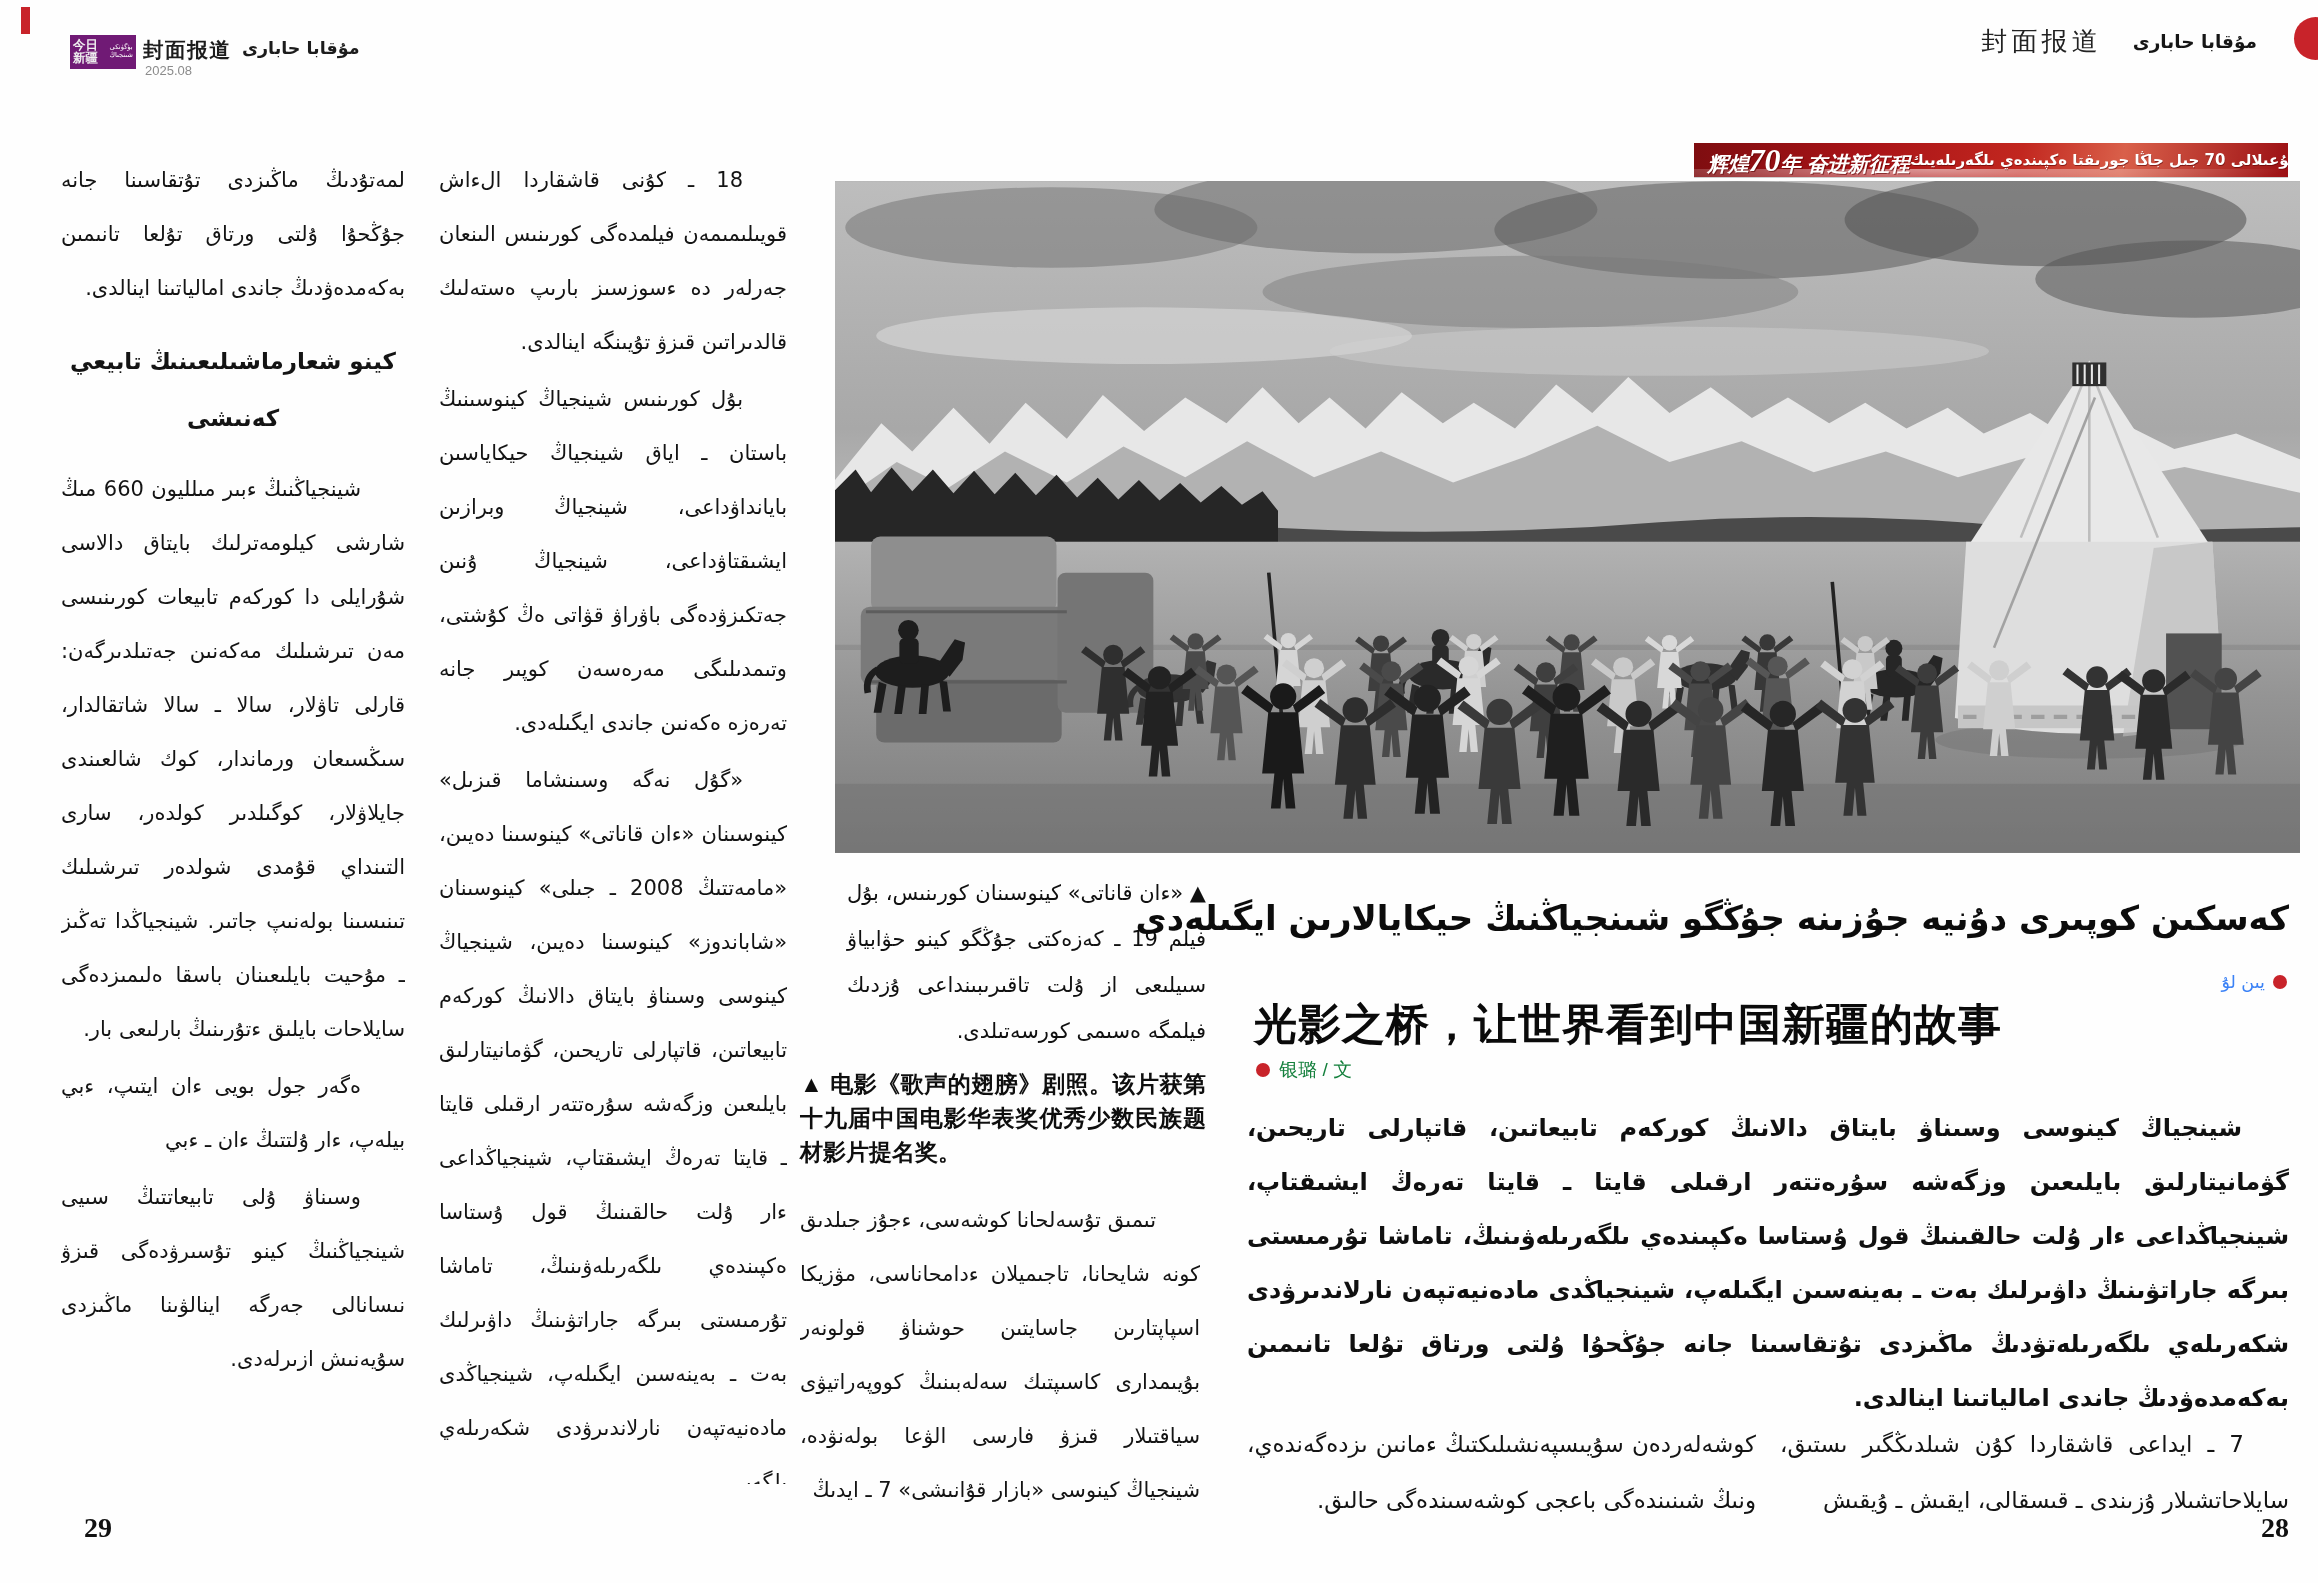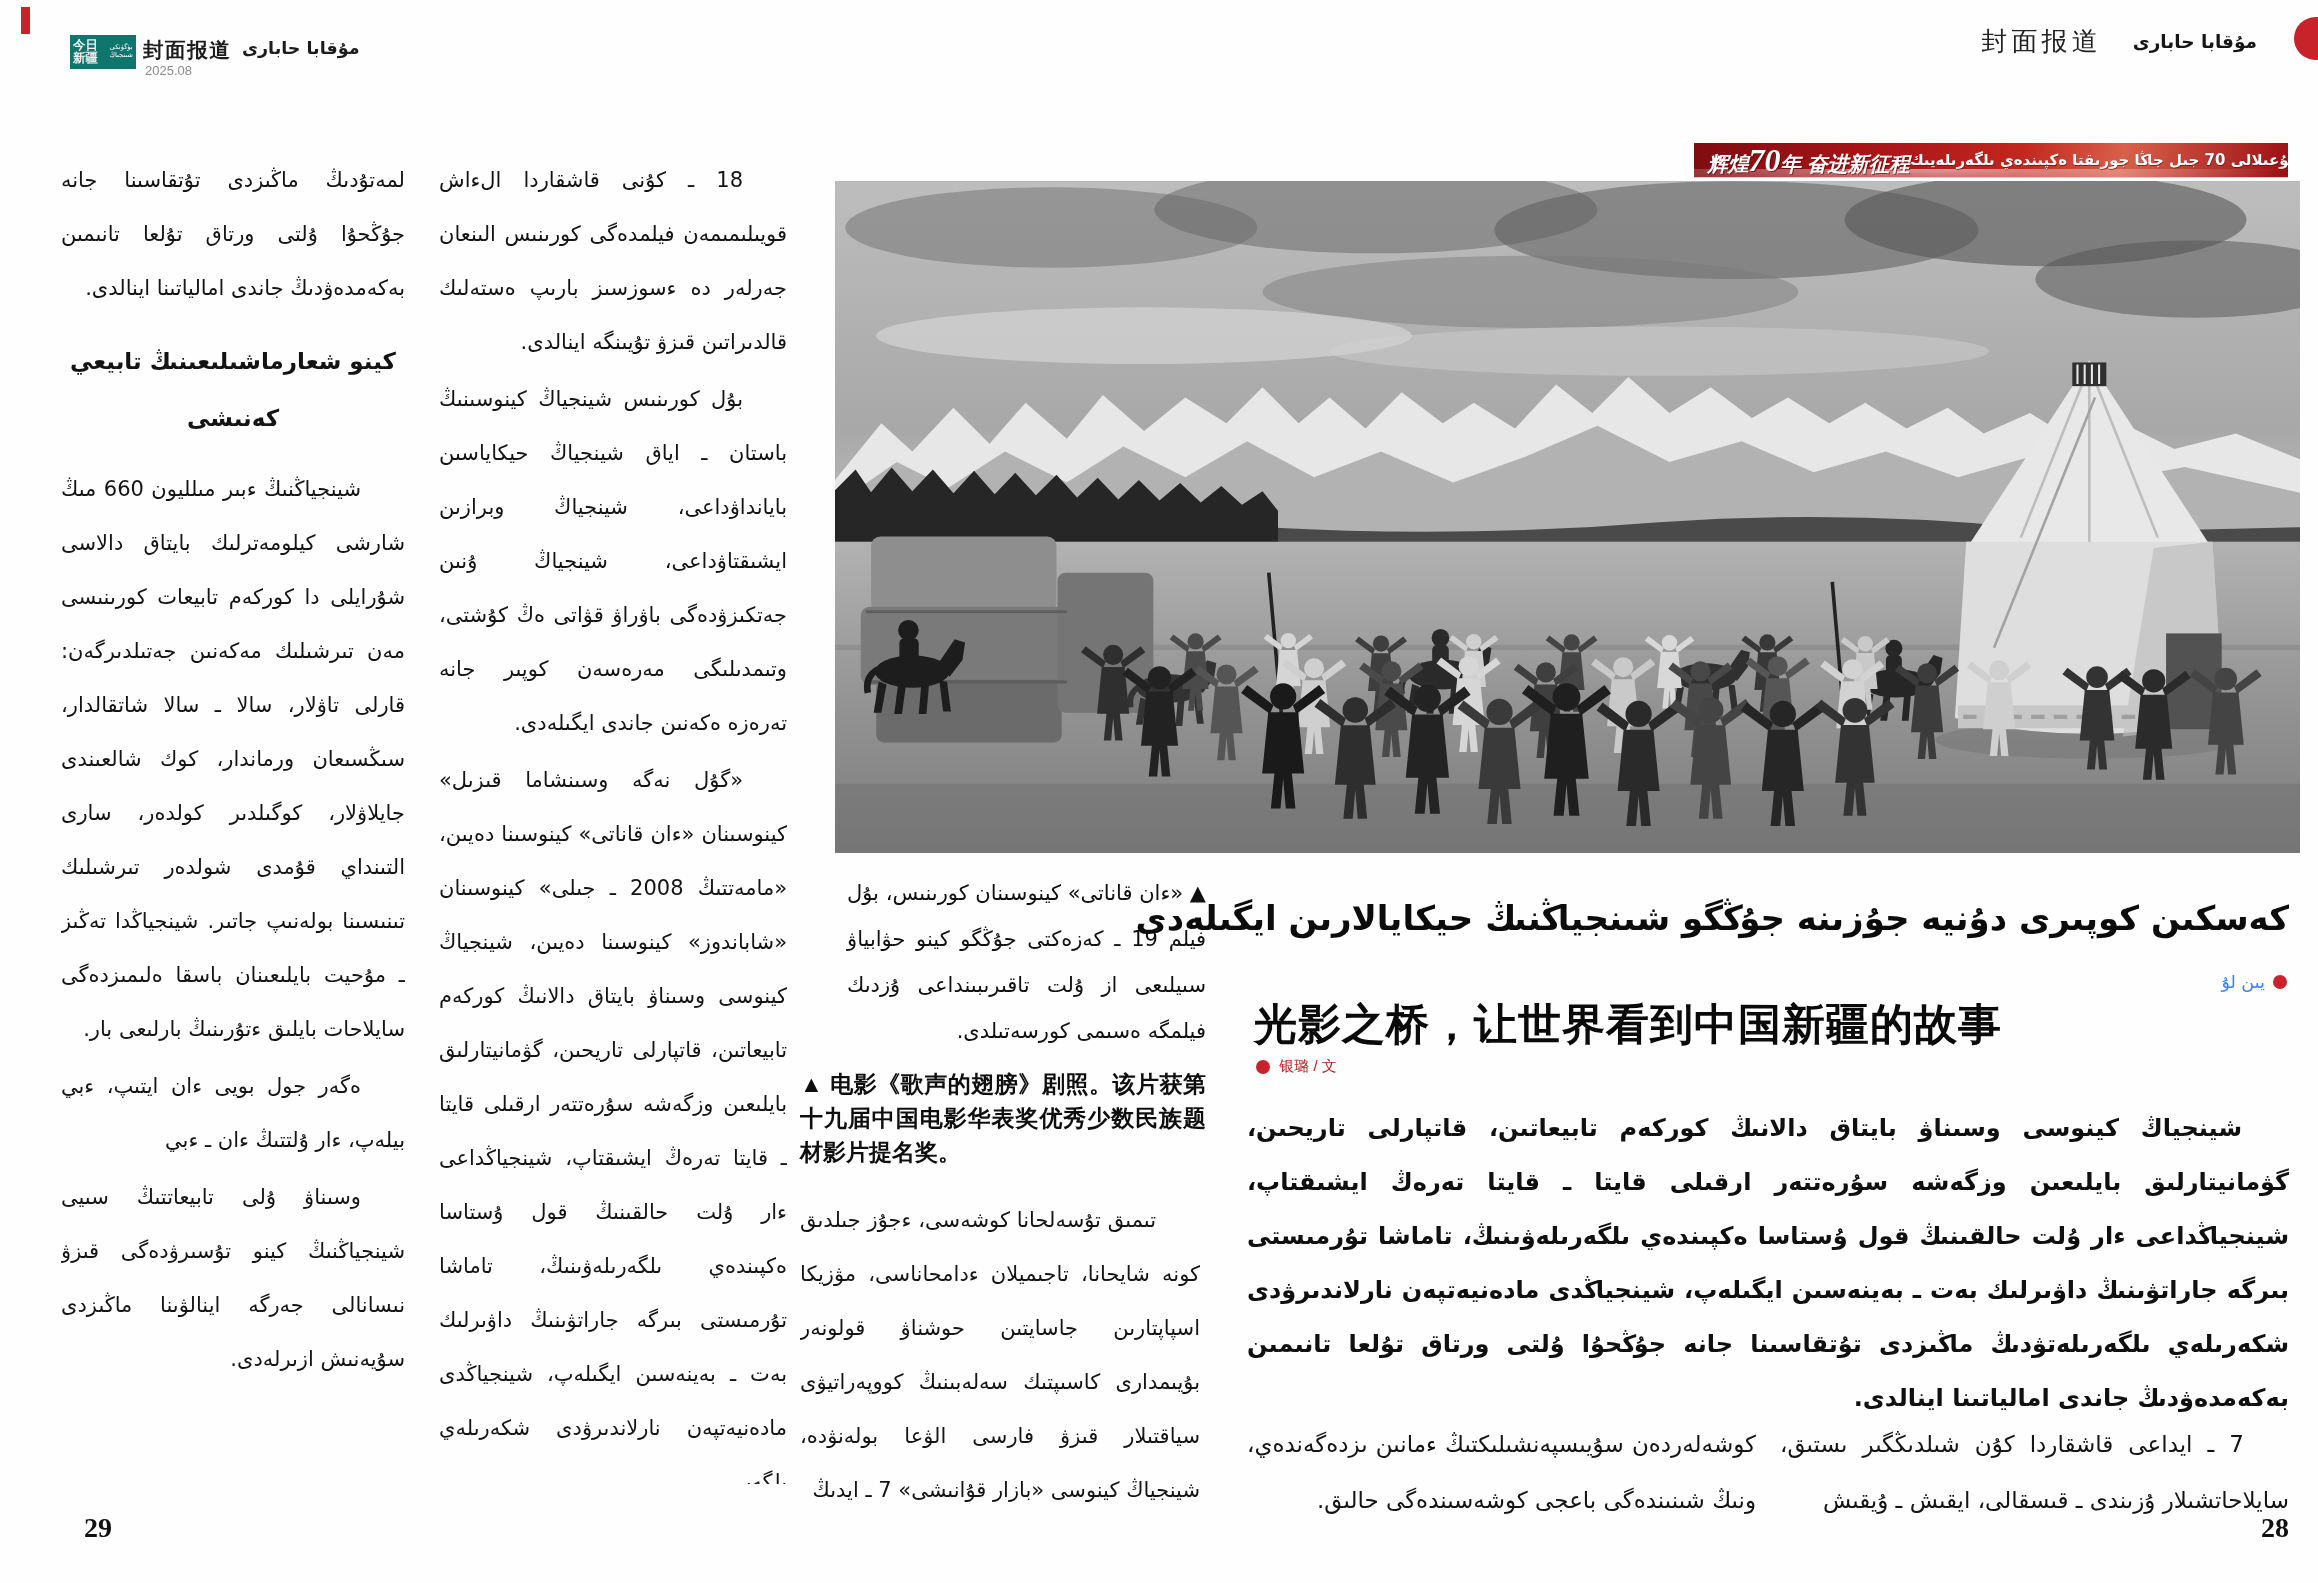--- a/index.html
+++ b/index.html
@@ -3,21 +3,21 @@
 <meta charset="utf-8">
 <style>
   html,body{margin:0;padding:0;background:#e8e8e8;}
   .page{position:relative;width:2319px;height:1584px;background:#fefefe;overflow:hidden;
         font-family:"DejaVu Sans",sans-serif;color:#1c1c1c;}
 
   
   .crop-mark{position:absolute;left:20.6px;top:7.2px;width:9.3px;height:27px;background:#c8232a;}
   .corner-dot{position:absolute;right:-17.5px;top:16.5px;width:43px;height:43px;border-radius:50%;background:#c8232a;}
 
-  .logo-box{position:absolute;left:70px;top:35px;width:66px;height:34px;background:#0f766e;
+  .logo-box{position:absolute;left:70px;top:35px;width:66px;height:34px;background:#701a75;
             display:flex;align-items:center;justify-content:space-between;padding:1.5px 3.1px;box-sizing:border-box;}
   .logo-cn{font-family:"Liberation Serif",serif;font-weight:bold;color:#efefef;font-size:12.4px;line-height:13.4px;text-align:center;}
   .logo-uy{direction:rtl;color:#ffffff;font-size:6.7px;line-height:7.7px;text-align:center;}
 
   .hl-section{position:absolute;left:143px;top:36px;font-size:20.6px;font-weight:bold;letter-spacing:1.5px;
               font-family:"Liberation Sans","DejaVu Sans",sans-serif;}
   .hl-issue{position:absolute;left:145px;top:63px;font-size:13px;color:#8b8b8b;
             font-family:"Liberation Sans",sans-serif;}
   .hl-kk{position:absolute;left:242px;top:38px;font-size:17.5px;font-weight:bold;direction:rtl;}
 
@@ -59,21 +59,21 @@
 
   
   .headline-kk{position:absolute;left:1247px;top:898px;width:1042px;font-size:34px;font-weight:bold;
                direction:rtl;text-align:right;white-space:nowrap;color:#0c0c0c;}
   .byline-kk{position:absolute;right:32px;top:972px;display:flex;align-items:center;gap:8.2px;direction:rtl;}
   .byline-kk .txt{font-size:17.5px;color:#3b82f6;}
   .dot{width:14px;height:14px;border-radius:50%;background:#c8232a;flex:0 0 auto;}
   .headline-zh{position:absolute;left:1254px;top:996px;font-size:43px;font-weight:bold;letter-spacing:1px;
                font-family:"Liberation Sans","DejaVu Sans",sans-serif;color:#0a0a0a;}
   .byline-zh{position:absolute;left:1256px;top:1057px;display:flex;align-items:center;gap:9.3px;}
-  .byline-zh .txt{font-size:15px;color:#b91c1c;font-family:"Liberation Sans",sans-serif;}
+  .byline-zh .txt{font-size:19px;color:#15803d;font-family:"Liberation Sans",sans-serif;}
 
   .lead{position:absolute;left:1247px;top:1101px;width:1042px;direction:rtl;text-align:justify;
         font-size:24px;line-height:54px;font-weight:bold;color:#101010;text-indent:47px;}
   .bot-col{position:absolute;top:1416px;width:509px;direction:rtl;text-align:justify;
            font-size:23px;line-height:56px;color:#141414;}
   .bot-right{left:1780px;text-indent:45px;}
   .bot-left{left:1247px;}
 
   .pageno{position:absolute;bottom:40px;font-size:28px;font-weight:bold;
           font-family:"Liberation Serif",serif;color:#111;}

